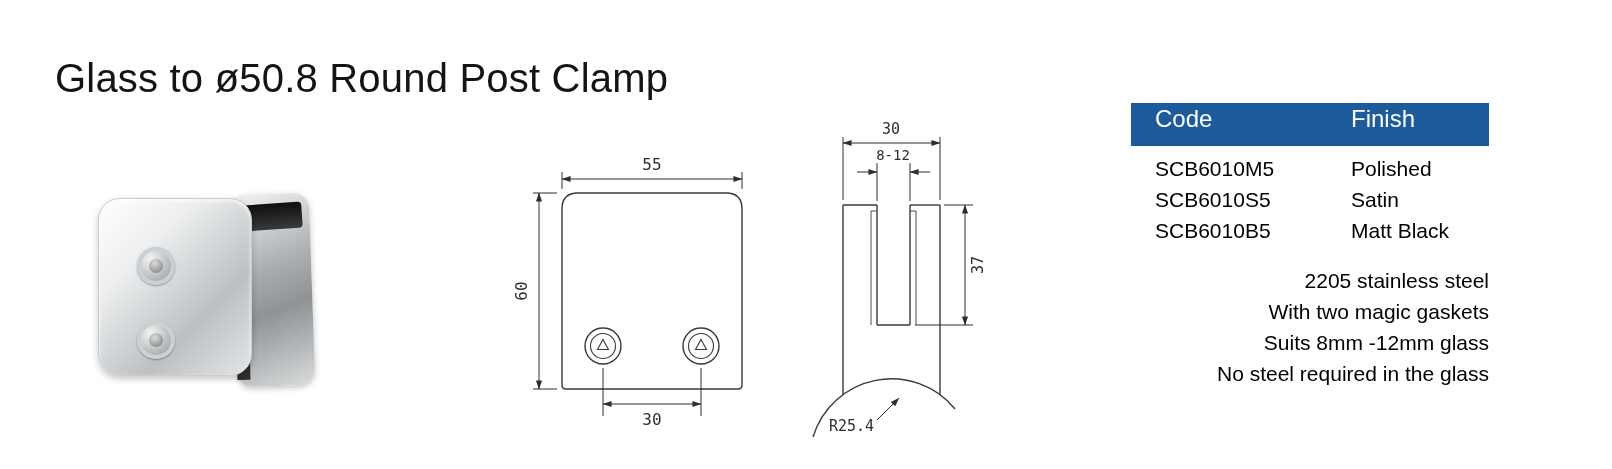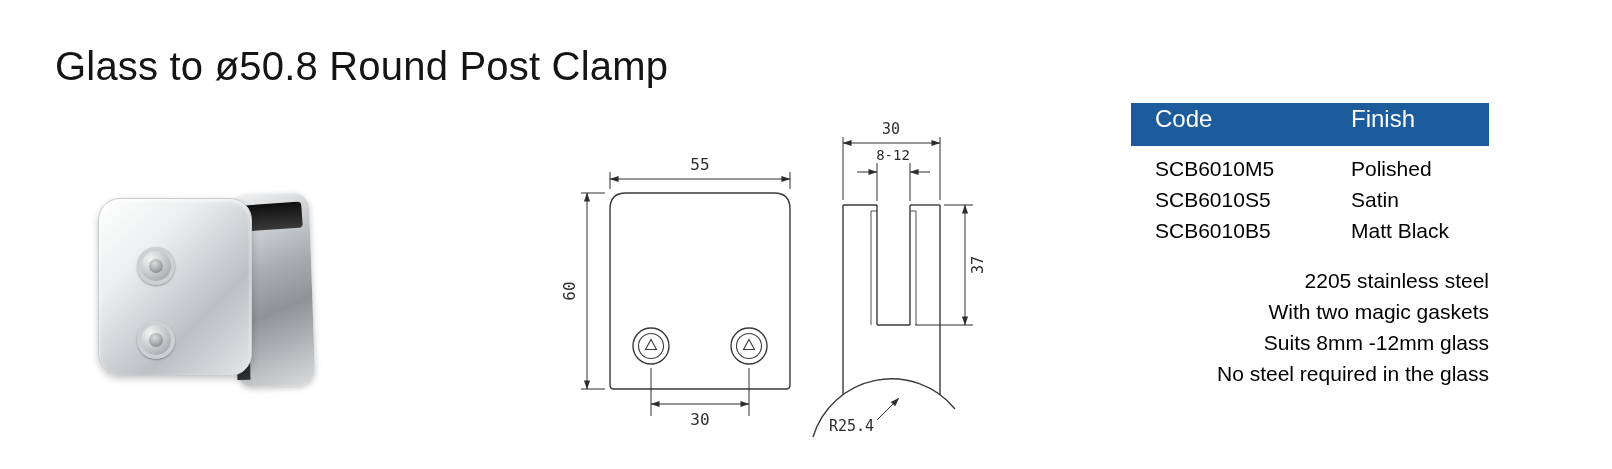--- a/index.html
+++ b/index.html
@@ -3,21 +3,21 @@
 <meta charset="utf-8">
 <style>
   html,body { margin:0; padding:0; background:#ffffff; }
   .page {
     position:relative; width:1612px; height:469px; background:#ffffff;
     font-family:"Liberation Sans", sans-serif; overflow:hidden;
   }
 
   
   .title {
-    position:absolute; left:55px; top:44px; margin:0;
+    position:absolute; left:55px; top:56px; margin:0;
     font-size:40px; font-weight:400; color:#141414; letter-spacing:0.2px;
   }
 
   
   .photo { position:absolute; left:82px; top:160px; width:245px; height:245px; }
   .clamp-side {
     position:absolute; left:152px; top:34px; width:78px; height:192px;
     border-radius:16px; transform:rotate(-2deg);
     background:linear-gradient(160deg,#f2f3f4 0%,#a9adb0 40%,#8f9396 60%,#d9dbdc 100%);
     box-shadow:0 2px 6px rgba(0,0,0,.25);
@@ -45,21 +45,21 @@
   .screw::after {
     content:""; position:absolute; left:50%; top:50%; width:14px; height:14px;
     margin:-7px 0 0 -7px; border-radius:50%;
     background:radial-gradient(circle at 40% 32%, #dcdcdc, #74777a);
   }
   .screw-1 { left:38px; top:48px; }
   .screw-2 { left:38px; top:122px; }
 
   
   .drawing { position:absolute; }
-  .drawing-front { left:525px; top:148px; }
+  .drawing-front { left:477px; top:148px; }
   .drawing-side  { left:805px; top:95px; }
   .drawing svg { display:block; }
   .dim-text {
     font-family:"DejaVu Sans Mono", monospace;
     fill:#2e2e2e;
   }
 
   
   .spec { position:absolute; left:1131px; top:103px; width:358px; color:#000; }
   .spec-header {

